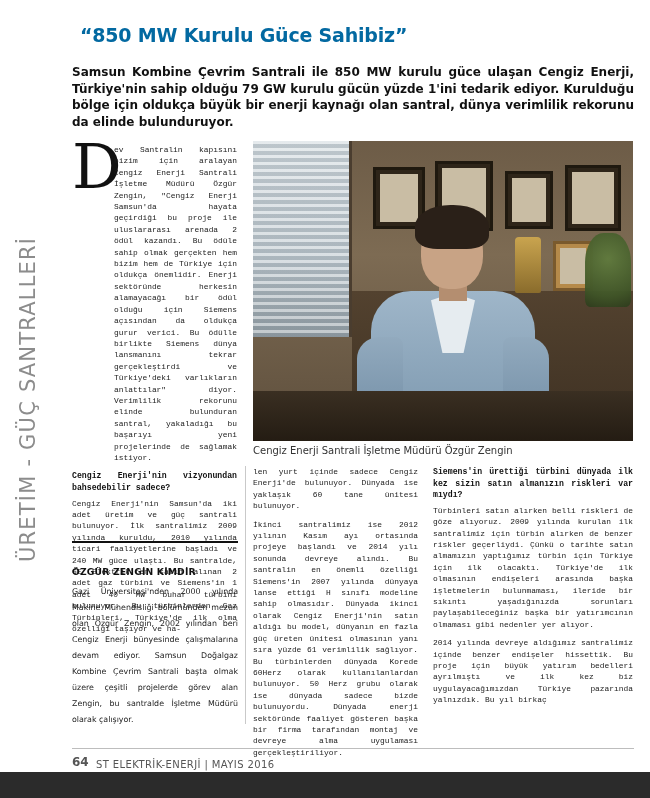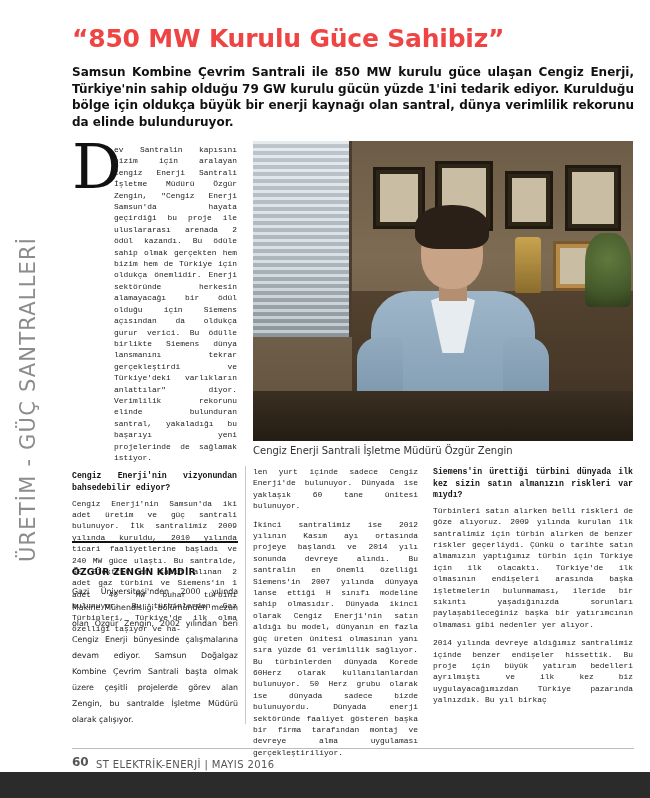--- a/index.html
+++ b/index.html
@@ -43,27 +43,27 @@
     font-family: "DejaVu Sans", sans-serif;
     font-size: 21px;
     letter-spacing: 1.2px;
     color: #8c8c8c;
     white-space: nowrap;
   }
 
   
   .headline {
     position: absolute;
-    left: 72px;
+    left: 80px;
     top: 24px;
     width: 560px;
     font-family: "DejaVu Sans", sans-serif;
-    font-size: 25px;
-    font-weight: bold;
-    color: #ef4444;
+    font-size: 19px;
+    font-weight: bold;
+    color: #0369a1;
     letter-spacing: -0.2px;
   }
   .standfirst {
     position: absolute;
     left: 72px;
     top: 64px;
     width: 562px;
     font-family: "DejaVu Sans", sans-serif;
     font-size: 12px;
     font-weight: bold;
@@ -318,21 +318,21 @@
   </div>
 
   <div class="headline">“850 MW Kurulu Güce Sahibiz”</div>
 
   <div class="standfirst">Samsun Kombine Çevrim Santrali ile 850 MW kurulu güce ulaşan Cengiz Enerji, Türkiye'nin sahip olduğu 79 GW kurulu gücün yüzde 1'ini tedarik ediyor.  Kurulduğu bölge için oldukça büyük bir enerji kaynağı olan santral, dünya verimlilik rekorunu da elinde bulunduruyor.</div>
 
   <div class="dropcap">D</div>
 
   <div class="col" id="col1">
     <p class="first flowtop">ev Santralin kapısını bizim için aralayan Cengiz Enerji Santrali İşletme Müdürü Özgür Zengin, "Cengiz Enerji Samsun'da hayata geçirdiği bu proje ile uluslararası arenada 2 ödül kazandı. Bu ödüle sahip olmak gerçekten hem bizim hem de Türkiye için oldukça önemlidir. Enerji sektöründe herkesin alamayacağı bir ödül olduğu için Siemens açısından da oldukça gurur verici. Bu ödülle birlikte Siemens dünya lansmanını tekrar gerçekleştirdi ve Türkiye'deki varlıkların anlattılar" diyor. Verimlilik rekorunu elinde bulunduran santral, yakaladığı bu başarıyı yeni projelerinde de sağlamak istiyor.</p>
-    <h3>Cengiz Enerji'nin vizyonundan bahsedebilir ediyor?</h3>
+    <h3>Cengiz Enerji'nin vizyonundan bahsedebilir sadece?</h3>
     <p>Cengiz Enerji'nin Samsun'da iki adet üretim ve güç santrali bulunuyor. İlk santralimiz 2009 yılında kuruldu, 2010 yılında ticari faaliyetlerine başladı ve 240 MW güce ulaştı. Bu santralde, GE Elektrik'ten satın alınan 2 adet gaz türbini ve Siemens'in 1 adet 40 MW buhar türbini bulunuyor. Bu türbinlerden Gaz Türbinleri, Türkiye'de ilk olma özelliği taşıyor ve ha-</p>
   </div>
 
   <div class="photo-wrap">
     <div class="photo">
       <div class="bg-wall"></div>
       <div class="bg-window"></div>
       <div class="bg-blind"></div>
       <div class="frame f1">
           <div class="mat"></div>
@@ -376,21 +376,21 @@
   </div>
 
   <div class="divider-v"></div>
 
   <div class="biobox">
     <h4>ÖZGÜR ZENGİN KİMDİR</h4>
     <p>Gazi Üniversitesi'nden 2000 yılında Makine Mühendisliği bölümünden mezun olan Özgür Zengin, 2002 yılından beri Cengiz Enerji bünyesinde çalışmalarına devam ediyor. Samsun Doğalgaz Kombine Çevrim Santrali başta olmak üzere çeşitli projelerde görev alan Zengin, bu santralde İşletme Müdürü olarak çalışıyor.</p>
   </div>
 
   <div class="footer-rule"></div>
-  <div class="folio">60</div>
+  <div class="folio">64</div>
   <div class="footer-text">ST ELEKTRİK-ENERJİ | MAYIS 2016</div>
   <div class="footer-bar"></div>
   <div class="footer-brand">
     <span>ANASAYFA</span>
     <span>|</span>
     <span class="pnum">1</span>
   </div>
 
 </div>
 

